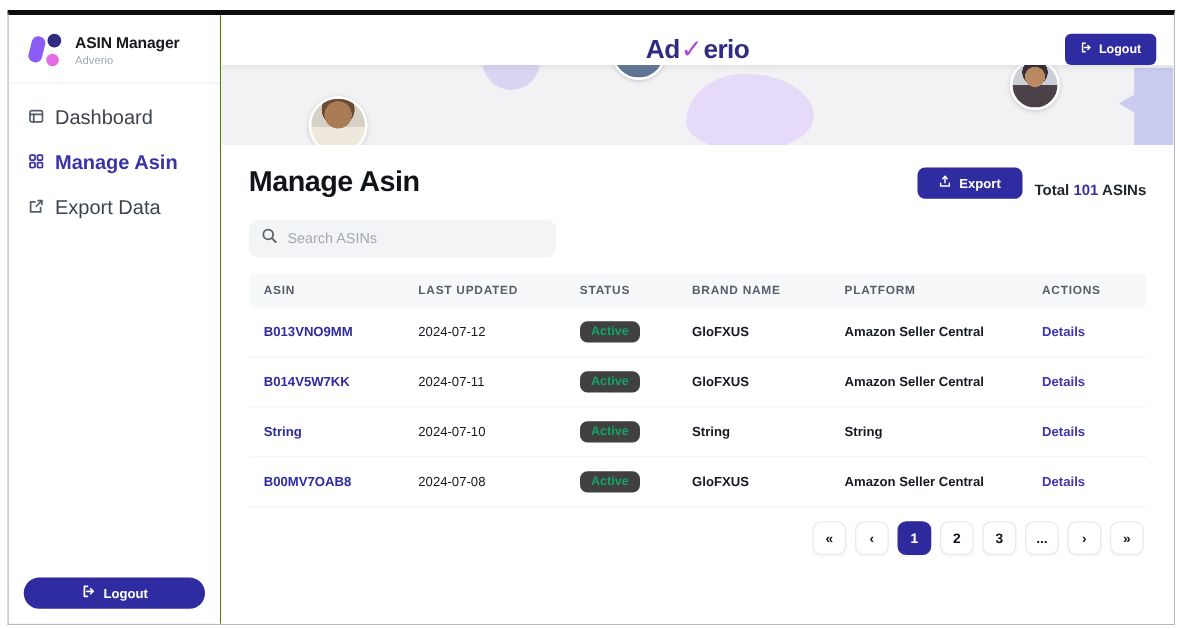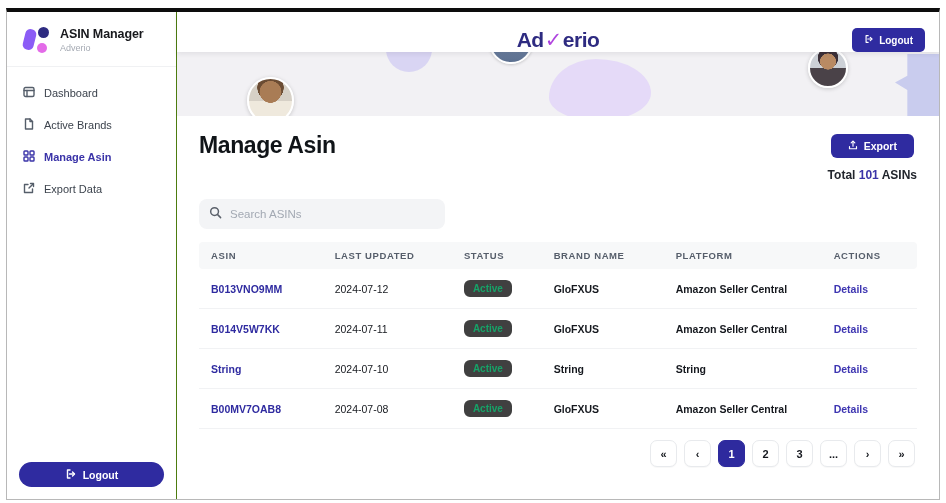--- a/index.html
+++ b/index.html
@@ -9,21 +9,21 @@
   
   .sidebar { width:170px; min-width:170px; background:#fff; border-right:1px solid #4d7c0f; display:flex; flex-direction:column; }
   .brand { display:flex; align-items:center; gap:9px; padding:13px 14px 11px 16px; border-bottom:1px solid #F0F1F3; }
   .logo-mark { position:relative; width:28px; height:30px; flex:0 0 auto; }
   .logo-bar { position:absolute; left:1px; top:4px; width:11px; height:21px; background:#8B5CF6; border-radius:5px; transform:rotate(14deg); }
   .logo-dot-navy { position:absolute; right:2px; top:2px; width:11px; height:11px; background:#2E2B81; border-radius:50%; }
   .logo-dot-pink { position:absolute; right:4px; bottom:2px; width:10px; height:10px; background:#E36BE8; border-radius:50%; }
   .brand-title { font-size:12.5px; font-weight:700; color:#17181C; letter-spacing:-0.1px; }
   .brand-sub { font-size:9px; color:#A5AAB3; margin-top:2px; }
   .nav { padding:10px 0; }
-  .nav-item { display:flex; align-items:center; gap:9px; padding:9px 16px; font-size:11px; color:#3C434D; cursor:pointer; }
+  .nav-item { display:flex; align-items:flex-end; gap:9px; padding:9px 16px; font-size:16px; color:#3C434D; cursor:pointer; }
   .nav-item svg { stroke:#555E6A; }
   .nav-item.active { color:#3A33A8; font-weight:700; }
   .nav-item.active svg { stroke:#3A33A8; }
   .sidebar-footer { margin-top:auto; padding:12px; }
   .btn-side-logout { width:100%; height:25px; background:#2F2BA0; color:#fff; border:none; border-radius:13px; font-size:10.5px; font-weight:700; display:flex; align-items:center; justify-content:center; gap:6px; cursor:pointer; font-family:inherit; }
 
   
   .main { flex:1; display:flex; flex-direction:column; background:#fff; min-width:0; }
   .topbar { height:40px; min-height:40px; background:#fff; display:flex; align-items:flex-end; padding:0 14px; box-shadow:0 2px 5px rgba(20,20,40,0.08); position:relative; z-index:3; }
   .topbar-side { flex:1; display:flex; }
@@ -48,21 +48,21 @@
                 radial-gradient(circle at 50% 22%, #3c3038 0 30%, transparent 31%),
                 linear-gradient(180deg,#ccd0d6 0 50%, #4a4248 50% 100%); }
   .corner-quote { right:0; top:2px; width:44px; height:62px; background:#C9CCEE;
     clip-path: polygon(28% 0, 100% 0, 100% 100%, 28% 100%, 28% 58%, 0 46%, 28% 35%); }
 
   
   .content { flex:1; padding:16px 22px 10px 22px; background:#fff; overflow:hidden; }
   .title-row { display:flex; justify-content:space-between; align-items:flex-start; }
   .page-title { font-size:23px; font-weight:800; color:#101418; letter-spacing:-0.4px; }
   .page-subtitle { margin-top:8px; font-size:10.5px; line-height:1.55; color:#A9AFB9; max-width:284px; }
-  .title-right { display:flex; flex-direction:column; align-items:center; gap:10px; padding-top:2px; }
+  .title-right { display:flex; flex-direction:row; align-items:flex-end; gap:10px; padding-top:2px; }
   .btn-export { background:#2F2BA0; color:#fff; border:none; border-radius:6px; padding:6px 17px; font-size:10.5px; font-weight:700; display:flex; align-items:center; gap:6px; cursor:pointer; font-family:inherit; }
   .total-line { font-size:12px; font-weight:700; color:#22262D; }
   .total-line b { color:#3A33A8; }
 
   .search-box { margin-top:17px; width:246px; height:30px; background:#F3F4F6; border-radius:8px; display:flex; align-items:center; padding:0 10px; gap:8px; }
   .search-box input { flex:1; border:none; background:transparent; outline:none; font-size:11.5px; color:#333; font-family:inherit; }
   .search-box input::placeholder { color:#A3A9B3; }
 
   table { width:100%; border-collapse:collapse; margin-top:13px; }
   thead th { background:#F7F8F9; font-size:9.5px; font-weight:700; letter-spacing:0.6px; color:#565E6B; text-align:left; padding:8px 10px; text-transform:uppercase; }
@@ -104,29 +104,20 @@
     <nav class="nav">
       <div class="nav-item">
         <span>
           <svg class="icon12" viewBox="0 0 12 12">
               <rect x="1" y="1.5" width="10" height="9" rx="1.5"></rect>
               <line x1="1" y1="4.5" x2="11" y2="4.5"></line>
               <line x1="4" y1="4.5" x2="4" y2="10.5"></line>
             </svg>
         </span>
         <span>Dashboard</span>
-      </div>
-      <div class="nav-item">
-        <span>
-          <svg class="icon12" viewBox="0 0 12 12">
-              <path d="M2.5 1h4.5l2.5 2.5v7.5h-7z"></path>
-              <path d="M7 1v2.5h2.5"></path>
-            </svg>
-        </span>
-        <span>Active Brands</span>
       </div>
       <div class="nav-item active">
         <span>
           <svg class="icon12" viewBox="0 0 12 12">
               <rect x="1" y="1" width="4" height="4" rx="0.8"></rect>
               <rect x="7" y="1" width="4" height="4" rx="0.8"></rect>
               <rect x="1" y="7" width="4" height="4" rx="0.8"></rect>
               <rect x="7" y="7" width="4" height="4" rx="0.8"></rect>
             </svg>
         </span>

